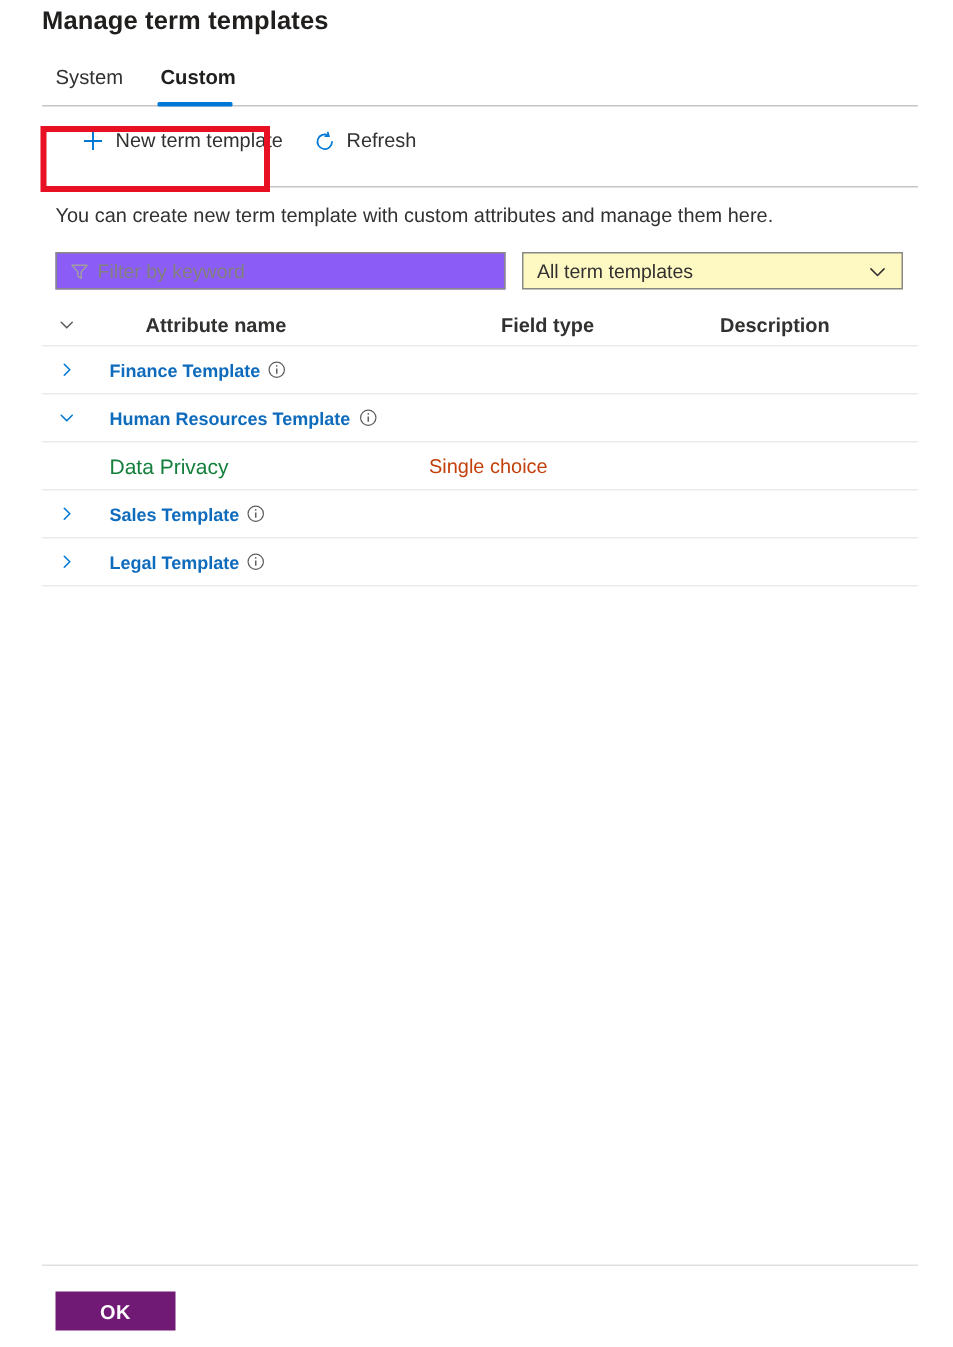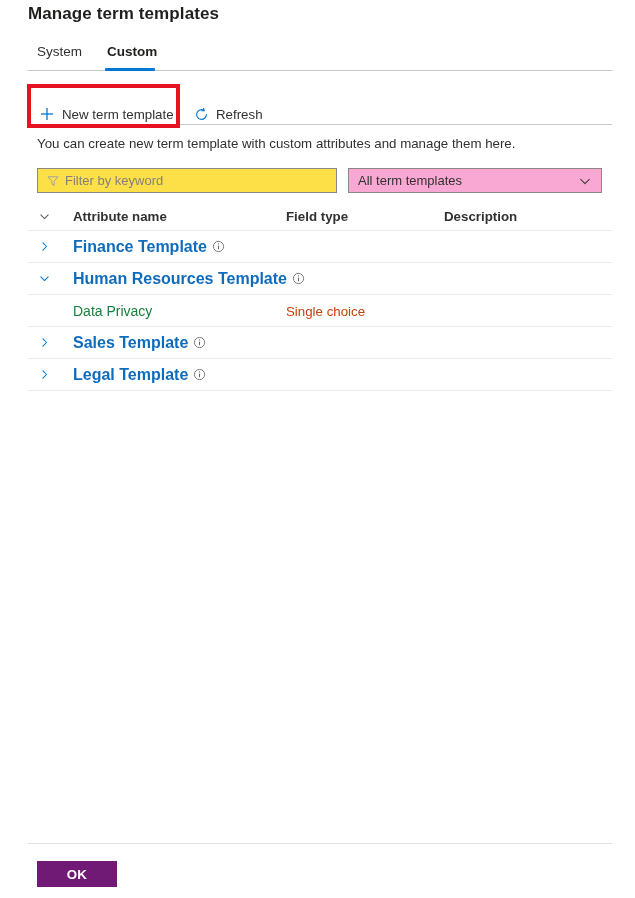--- a/index.html
+++ b/index.html
@@ -84,26 +84,26 @@
     top: 38px;
     width: 584px;
     height: 1px;
     background: #c8c6c4;
   }
   .cmd {
     position: absolute;
     top: 0;
     height: 36px;
     display: flex;
-    align-items: flex-end;
+    align-items: flex-start;
     gap: 7px;
     font-size: 13.3px;
     color: #323130;
     cursor: pointer;
-    padding: 0 7px;
+    padding: 0 22px;
     background: transparent;
     border: none;
     font-family: inherit;
   }
   .cmd-new { left: 4px; }
   .cmd-refresh { left: 158px; }
   .cmd-icon {
     width: 16px;
     height: 16px;
     display: inline-flex;
@@ -147,21 +147,21 @@
   .filter-input-wrap {
     position: absolute;
     left: 0;
     top: 0;
     width: 300px;
     height: 25px;
     border: 1px solid #8a8886;
     box-sizing: border-box;
     display: flex;
     align-items: center;
-    background: #fde047;
+    background: #8b5cf6;
   }
   .filter-icon {
     width: 14px;
     height: 14px;
     margin-left: 8px;
     margin-right: 5px;
     color: #a19f9d;
     flex: 0 0 auto;
   }
   .filter-icon svg { display: block; }
@@ -181,21 +181,21 @@
   .select-wrap {
     position: absolute;
     left: 311px;
     top: 0;
     width: 254px;
     height: 25px;
     border: 1px solid #8a8886;
     box-sizing: border-box;
     display: flex;
     align-items: center;
-    background: #f9a8d4;
+    background: #fef9c3;
     cursor: pointer;
   }
   .select-value {
     flex: 1 1 auto;
     font-size: 13px;
     color: #323130;
     padding-left: 9px;
   }
   .select-chevron {
     width: 14px;
@@ -217,20 +217,21 @@
     position: relative;
     height: 32px;
     display: flex;
     align-items: center;
     border-bottom: 1px solid #edebe9;
     box-sizing: border-box;
   }
   .trow.header {
     border-bottom: 1px solid #edebe9;
     height: 28px;
+    gap: 24px;
   }
   .chev-cell {
     width: 38px;
     flex: 0 0 38px;
     display: flex;
     align-items: center;
     justify-content: flex-start;
     padding-left: 10px;
     box-sizing: border-box;
     color: #0078d4;
@@ -250,31 +251,30 @@
     padding-left: 7px;
   }
   .col-type {
     width: 122px;
     flex: 0 0 122px;
     box-sizing: border-box;
   }
   .col-desc {
     flex: 1 1 auto;
     box-sizing: border-box;
-    margin-left: 36px;
   }
   .trow.header .col-name,
   .trow.header .col-type,
   .trow.header .col-desc {
     font-size: 13.3px;
     font-weight: 600;
     color: #323130;
   }
   .template-link {
-    font-size: 16px;
+    font-size: 12px;
     font-weight: 600;
     color: #0f6cbd;
     cursor: pointer;
     white-space: nowrap;
   }
   .info-icon {
     width: 13px;
     height: 13px;
     color: #605e5c;
     cursor: pointer;

